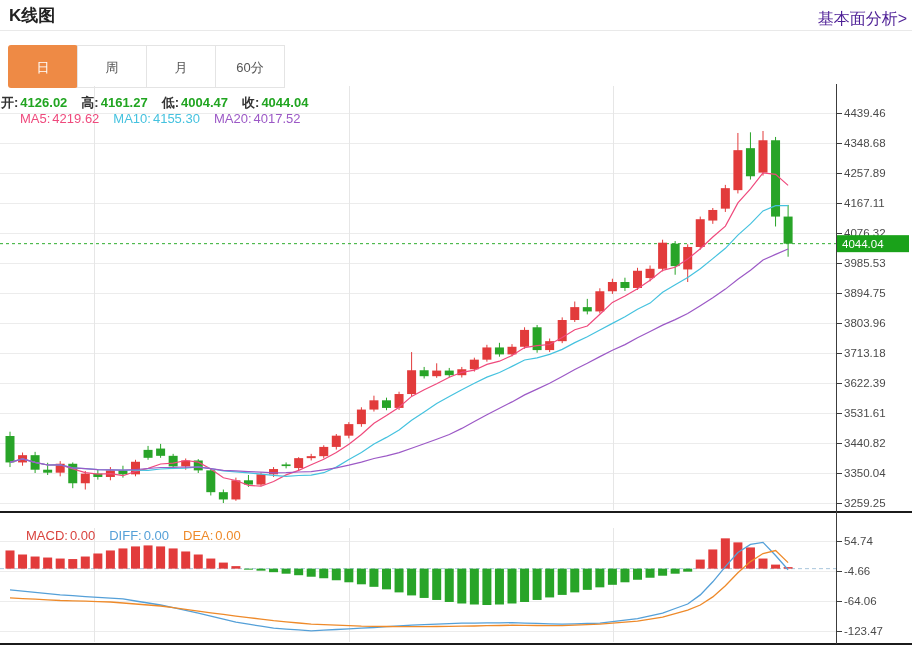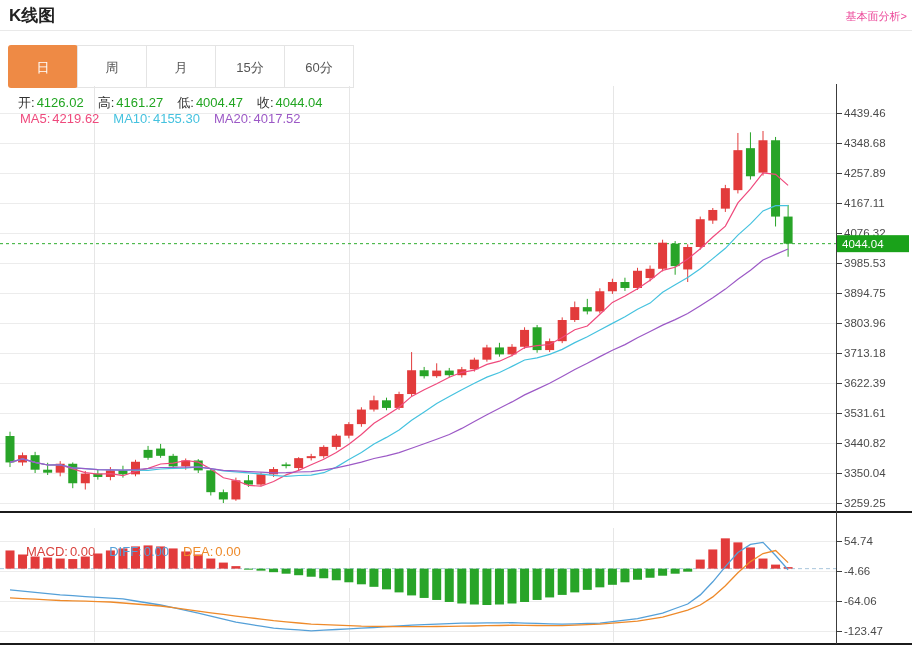--- a/index.html
+++ b/index.html
@@ -1,49 +1,48 @@
 <!DOCTYPE html>
 <html><head>
 <meta charset="utf-8">
 <style>
   html,body{margin:0;padding:0;background:#fff;}
   .page{position:relative;width:912px;height:647px;background:#fff;overflow:hidden;
         font-family:"Liberation Sans","DejaVu Sans",sans-serif;}
   .header{position:absolute;left:0;top:0;width:912px;height:30px;border-bottom:1px solid #e9e9e9;}
   .title{position:absolute;left:9px;top:4px;font-size:17px;font-weight:bold;color:#222;}
-  .fa-link{position:absolute;right:5px;top:9px;font-size:11px;color:#ec4899;text-decoration:none;cursor:pointer;}
+  .fa-link{position:absolute;right:5px;top:9px;font-size:16px;color:#4c1d95;text-decoration:none;cursor:pointer;}
   .tabbar{position:absolute;left:8px;top:45px;display:flex;}
   .tab{width:70px;height:43px;line-height:43px;text-align:center;font-size:13px;color:#555;
        background:#fff;border:1px solid #e4e4e4;margin-left:-1px;cursor:pointer;box-sizing:border-box;}
   .tab:first-child{margin-left:0;}
   .tab.active{color:#fff;border-radius:3px;border-color:transparent;}
   .legend{position:absolute;font-size:13px;white-space:nowrap;}
   .legend .lbl{margin-right:2px;}
   .legend .val{margin-right:14px;}
-  .ohlc-legend{left:18px;top:94px;}
+  .ohlc-legend{left:1px;top:94px;font-weight:bold;}
   .ohlc-legend .lbl{color:#333;}
   .ma-legend{left:20px;top:111px;text-align:center;}
-  .macd-legend{left:26px;top:544px;}
+  .macd-legend{left:26px;top:528px;}
   svg{position:absolute;left:0;top:0;}
   svg text{font-family:"Liberation Sans","DejaVu Sans",sans-serif;}
 </style>
 </head>
 <body>
 
 <div class="page">
   <div class="header">
     <div class="title">K线图</div>
     <a class="fa-link">基本面分析&gt;</a>
   </div>
 
   <div class="tabbar">
       <div class="tab active" style="background: rgb(238, 138, 69);">日</div>
       <div class="tab">周</div>
       <div class="tab">月</div>
-      <div class="tab">15分</div>
       <div class="tab">60分</div>
     </div>
 
   <svg id="chart-svg" width="912" height="647" viewBox="0 0 912 647">
       <g>
         <line x1="0" y1="113" x2="836" y2="113" stroke="#ececec" stroke-width="1" shape-rendering="crispEdges"></line>
         <line x1="0" y1="143" x2="836" y2="143" stroke="#ececec" stroke-width="1" shape-rendering="crispEdges"></line>
         <line x1="0" y1="173" x2="836" y2="173" stroke="#ececec" stroke-width="1" shape-rendering="crispEdges"></line>
         <line x1="0" y1="203" x2="836" y2="203" stroke="#ececec" stroke-width="1" shape-rendering="crispEdges"></line>
         <line x1="0" y1="233" x2="836" y2="233" stroke="#ececec" stroke-width="1" shape-rendering="crispEdges"></line>

